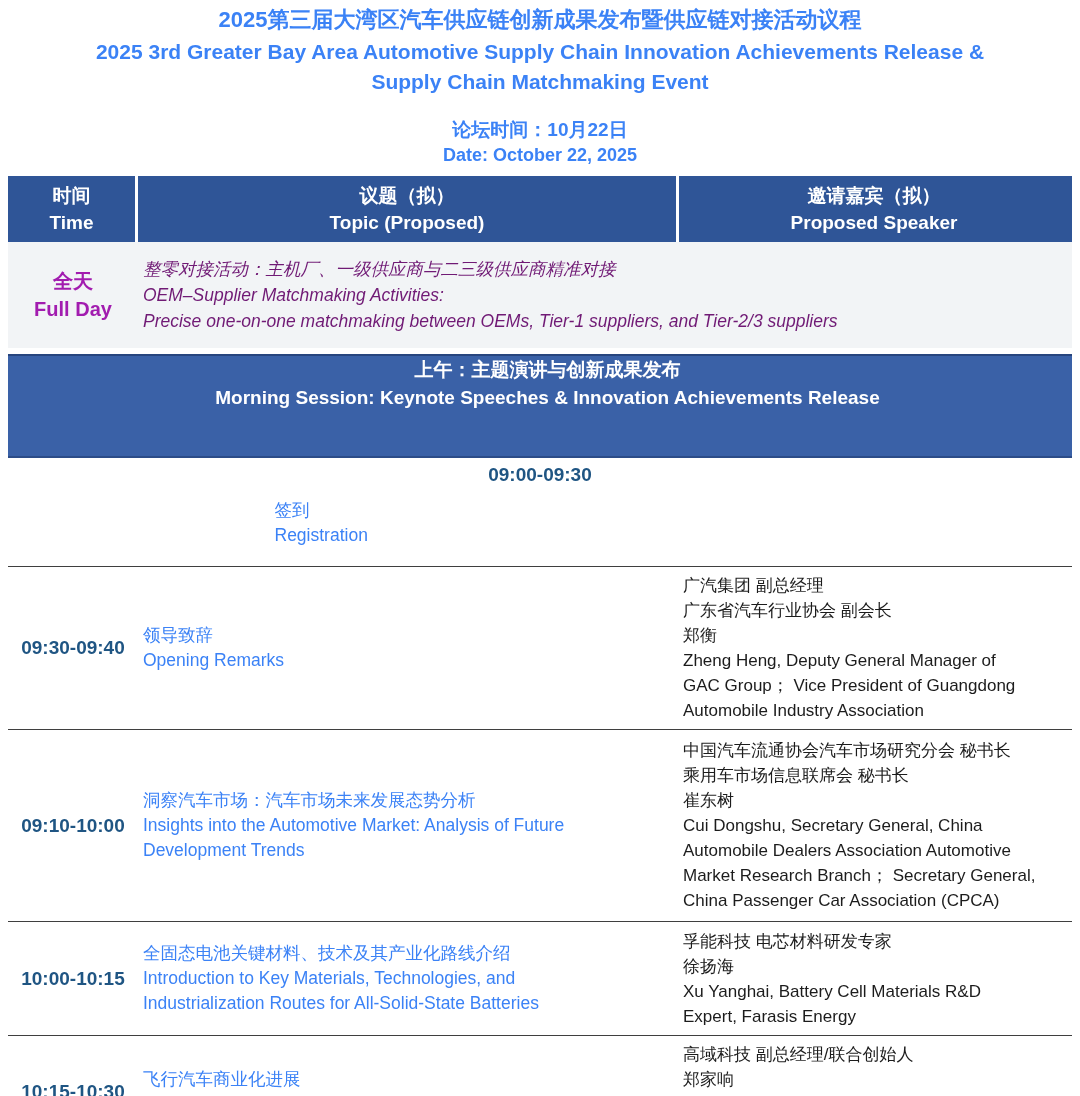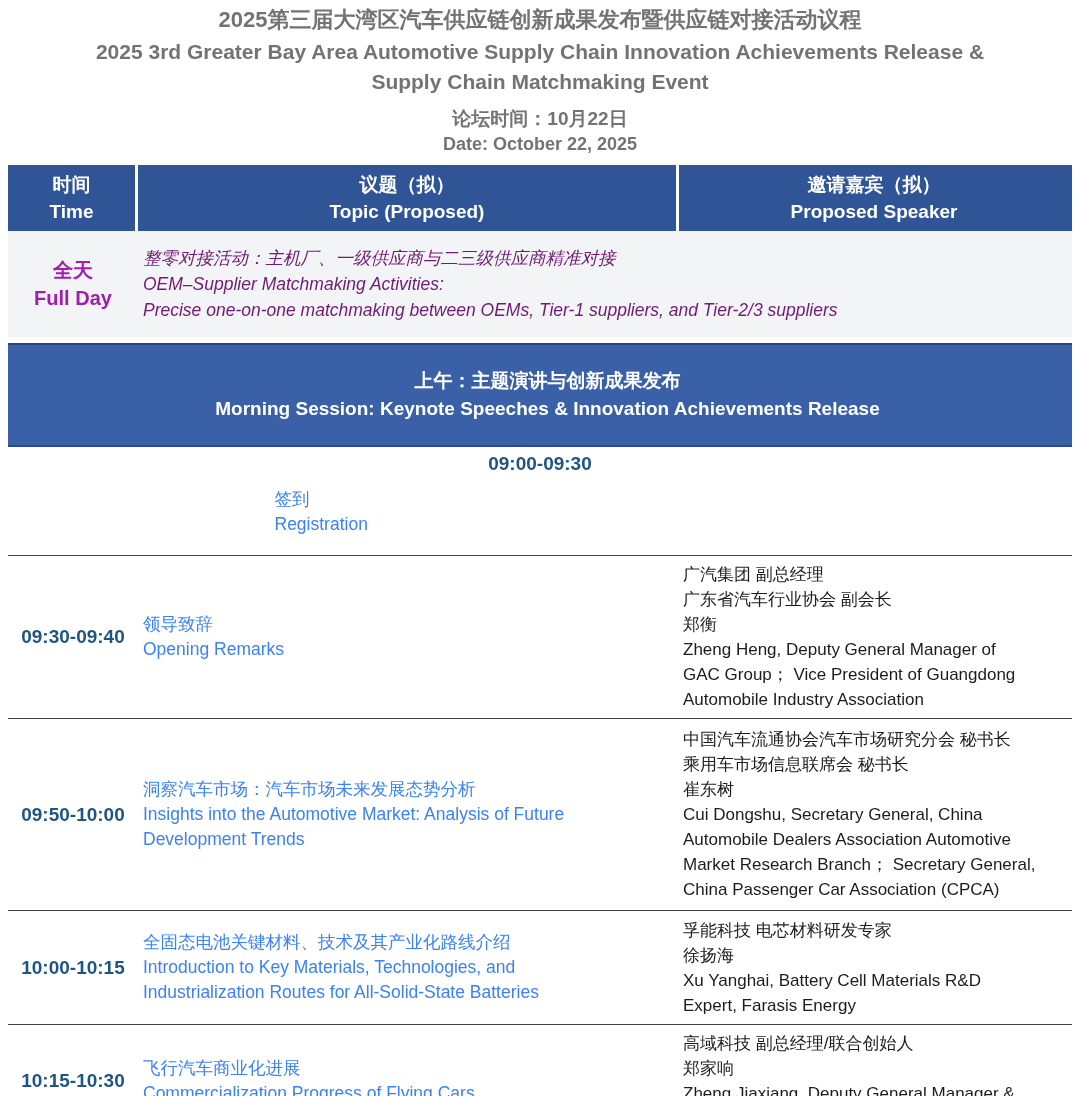--- a/index.html
+++ b/index.html
@@ -11,24 +11,24 @@
   .page {
     position: relative;
     width: 1080px;
     height: 1096px;
     background: #ffffff;
     overflow: hidden;
   }
   .multiline { white-space: pre-line; }
 
   
-  .title-block { padding-top: 6px; text-align: center; color: #737373; }
+  .title-block { padding-top: 6px; text-align: center; color: #3b82f6; }
   .title-cn { font-size: 22px; font-weight: bold; line-height: 28px; }
   .title-en { font-size: 21px; font-weight: bold; line-height: 30px; margin-top: 3px; }
-  .forum-time { font-size: 19px; font-weight: bold; line-height: 26px; margin-top: 9px; }
+  .forum-time { font-size: 19px; font-weight: bold; line-height: 26px; margin-top: 20px; }
   .forum-date { font-size: 18px; font-weight: bold; line-height: 24px; }
 
   
   .agenda { margin: 9px 8px 0 8px; width: 1064px; }
 
   .thead {
     display: flex;
     background: #2f5597;
     color: #ffffff;
     height: 66px;
@@ -69,21 +69,21 @@
 
   .banner {
     height: 104px;
     background: #3a61a7;
     border-top: 2px solid #27457e;
     border-bottom: 2px solid #2c4c88;
     color: #ffffff;
     text-align: center;
     display: flex;
     flex-direction: column;
-    justify-content: center;
+    justify-content: flex-start;
     font-weight: bold;
     padding-left: 15px;
   }
   .banner-cn { font-size: 19px; line-height: 28px; }
   .banner-en { font-size: 19px; line-height: 28px; }
 
   .row {
     display: flex;
     align-items: center;
     border-bottom: 1px solid #3f3f3f;
@@ -171,21 +171,21 @@
 Opening Remarks</div>
       <div class="cell speaker multiline">广汽集团 副总经理
 广东省汽车行业协会 副会长
 郑衡
 Zheng Heng, Deputy General Manager of
 GAC Group； Vice President of Guangdong
 Automobile Industry Association</div>
     </div>
 
     <div class="row r3">
-      <div class="cell time">09:50-10:00</div>
+      <div class="cell time">09:10-10:00</div>
       <div class="cell topic multiline">洞察汽车市场：汽车市场未来发展态势分析
 Insights into the Automotive Market: Analysis of Future
 Development Trends</div>
       <div class="cell speaker multiline">中国汽车流通协会汽车市场研究分会 秘书长
 乘用车市场信息联席会 秘书长
 崔东树
 Cui Dongshu, Secretary General, China
 Automobile Dealers Association Automotive
 Market Research Branch； Secretary General,
 China Passenger Car Association (CPCA)</div>

